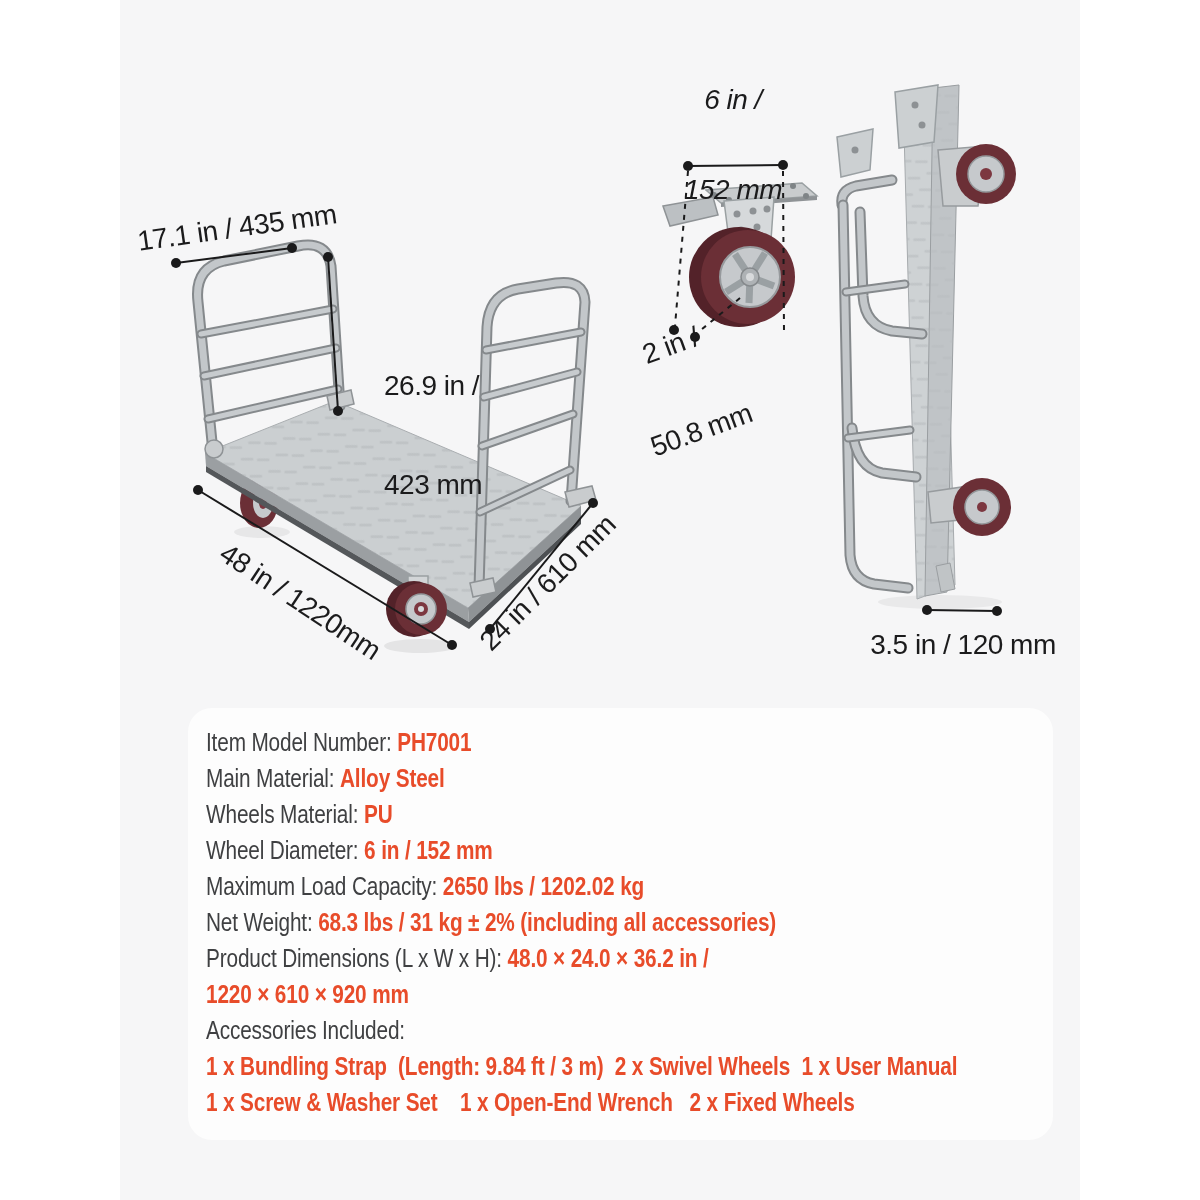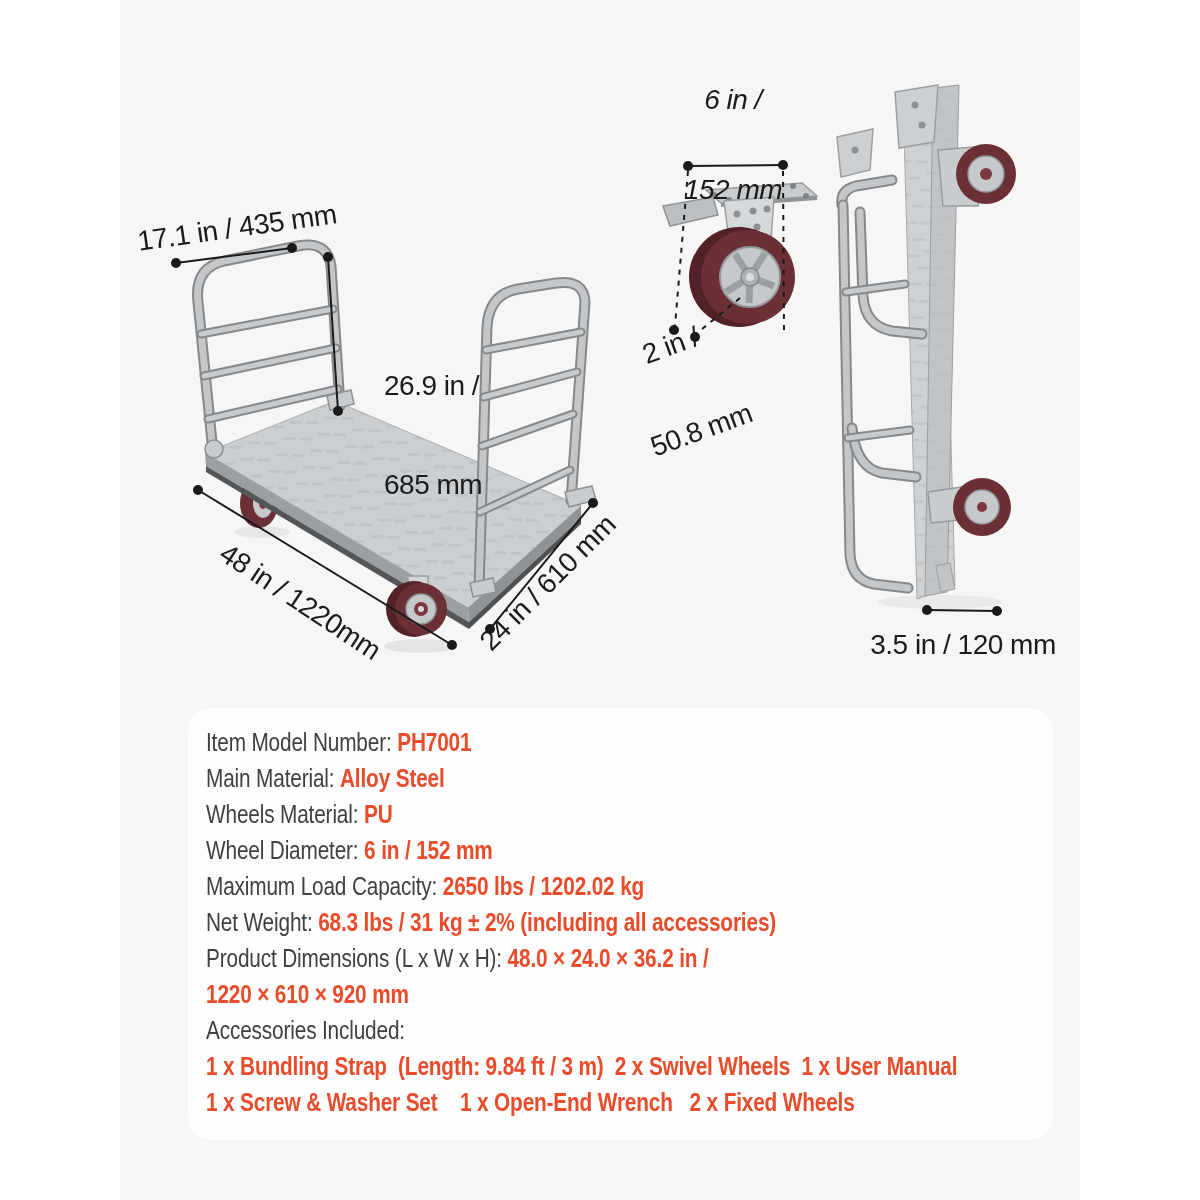--- a/index.html
+++ b/index.html
@@ -218,21 +218,21 @@
     <line class="dl" x1="927" y1="610" x2="997" y2="611"></line>
     <circle class="dot" cx="927" cy="610" r="5"></circle>
       <circle class="dot" cx="997" cy="611" r="5"></circle>
   </g>
 </svg>
 
 <div class="dim" style="left:237px;top:228px;transform:translate(-50%,-50%) rotate(-8deg);">17.1 in / 435 mm</div>
 
 <div class="dim left-block" style="left:345px;top:303px;margin-left:39px;">
   <div>26.9 in /</div>
-  <div>685 mm</div>
+  <div>423 mm</div>
 </div>
 
 <div class="dim" style="left:300px;top:602px;transform:translate(-50%,-50%) rotate(33.5deg);">48 in / 1220mm</div>
 
 <div class="dim" style="left:548px;top:583px;transform:translate(-50%,-50%) rotate(-45deg);">24 in / 610 mm</div>
 
 <div class="dim two-line" style="left:733px;top:130px;font-style:italic;">
   <div>6 in /</div>
   <div>152 mm</div>
 </div>

